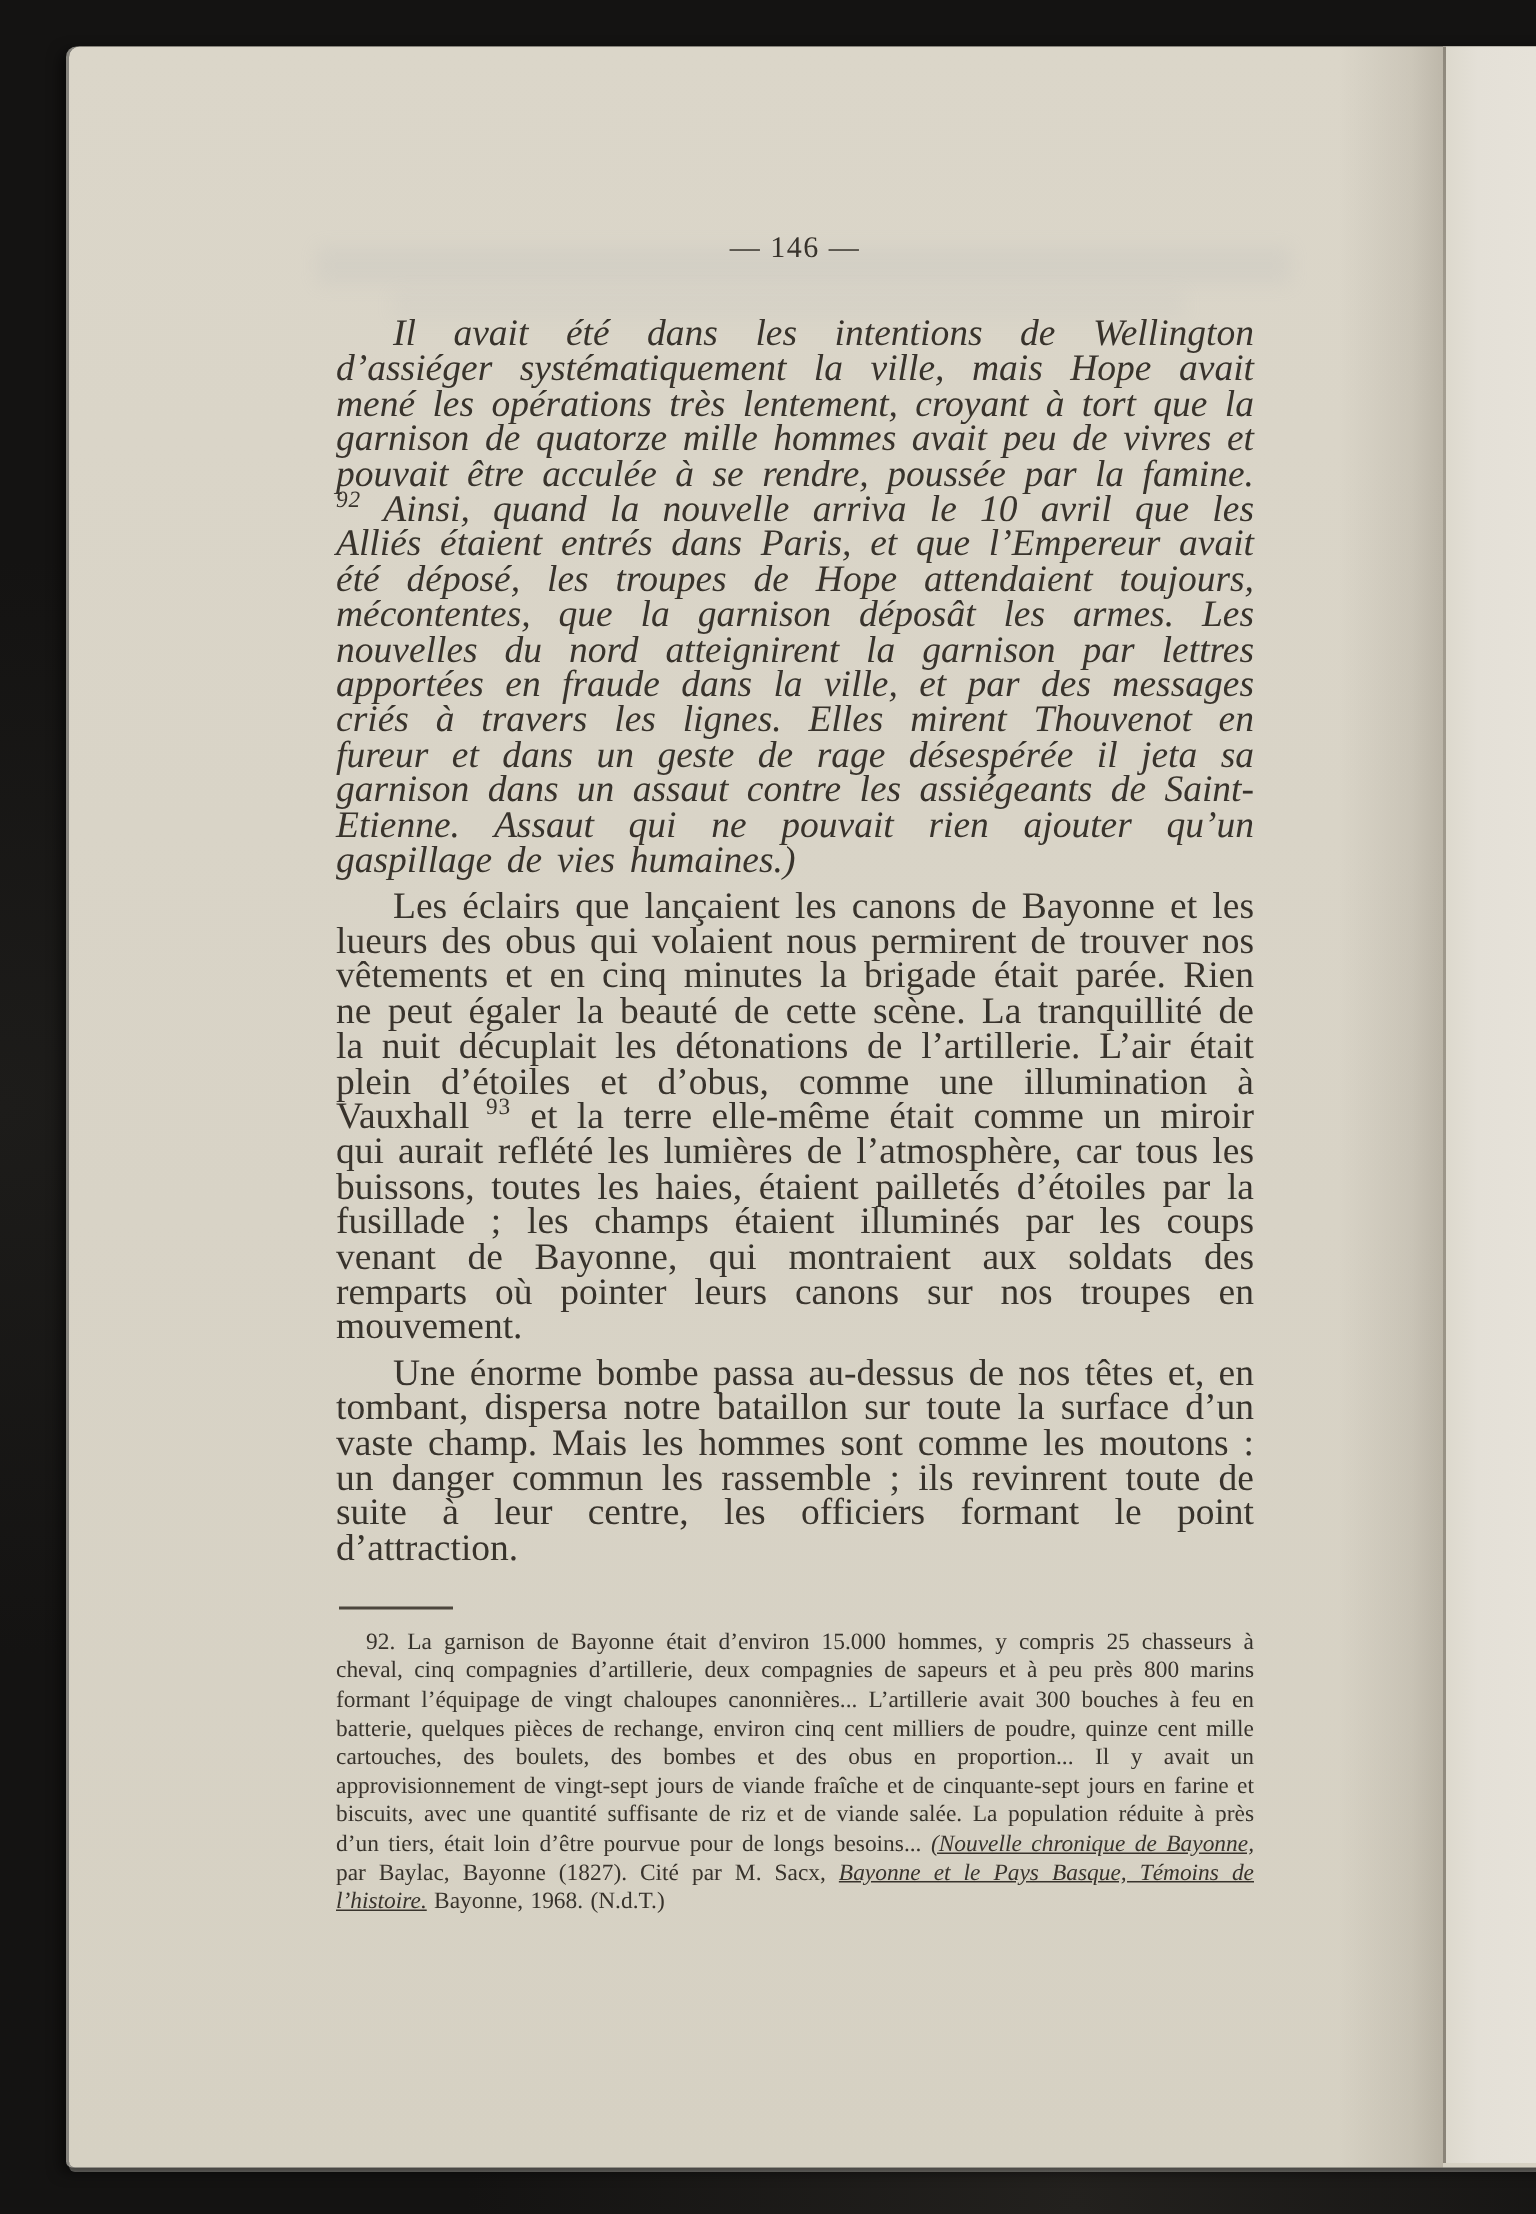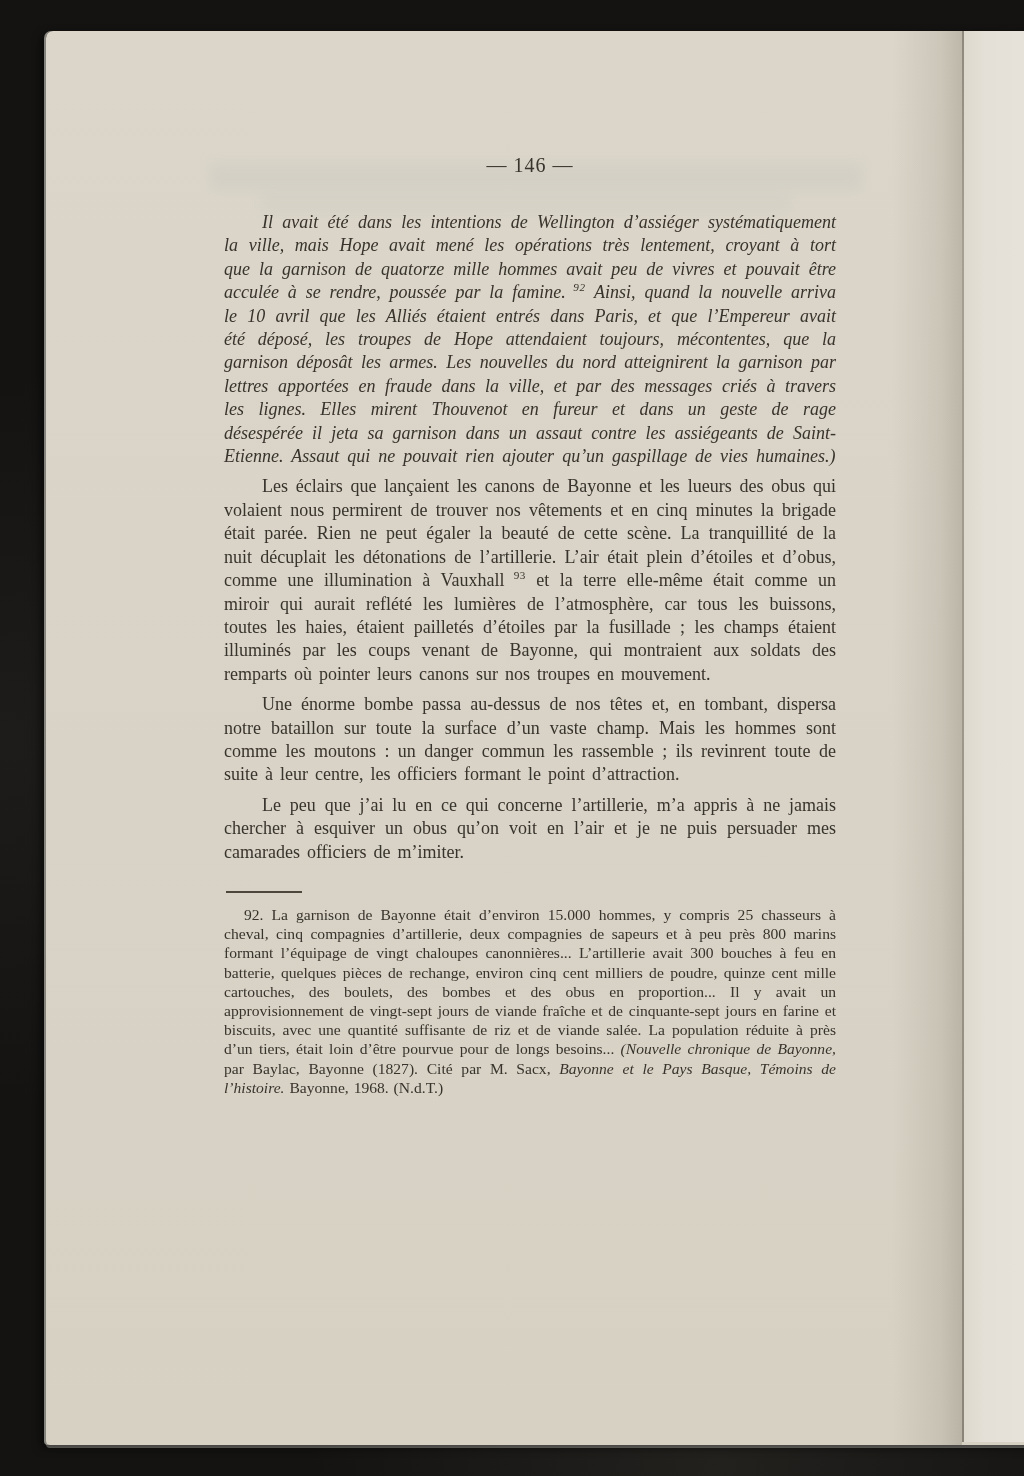--- a/index.html
+++ b/index.html
@@ -42,51 +42,50 @@
   .text-column{
     position:absolute;left:178px;top:0;width:612px;
     color:#38332c;
   }
   .folio{
     margin-top:123px;text-align:center;
     font-size:20px;letter-spacing:1px;
   }
   .body-text{margin-top:34px;}
   .body-text p{
-    margin:0 0 7px;font-size:18px;line-height:23.4px;
+    margin:0 0 7px;font-size:25px;line-height:23.4px;
     text-align:justify;text-indent:38px;word-spacing:2.5px;
   }
   .body-text p.quote{font-style:italic;word-spacing:3.5px;}
   .footnote-rule{
     margin:27px 0 12px 2px;width:76px;height:0;
     border:none;border-top:2px solid #4c463d;
   }
   .footnotes p{
     margin:0 0 9px;font-size:15.6px;line-height:19.2px;
     text-align:justify;text-indent:20px;word-spacing:1px;
   }
   .sup{font-size:.62em;vertical-align:super;line-height:0;letter-spacing:.5px;}
-  .it{font-style:italic;}
+  .it{font-style:italic;text-decoration:underline;}
 </style>
 </head>
 <body>
 
 <div class="scanner-bg"></div>
 
 <div class="paper">
   <div class="ghost-band ghost-1"></div>
   <div class="ghost-band ghost-2"></div>
 
   <div class="text-column">
     <div class="folio">— 146 —</div>
     <div class="body-text" id="body-text">
         <p class="quote"><span>Il avait été dans les intentions de Wellington d’assiéger systématiquement la ville, mais Hope avait mené les opérations très lentement, croyant à tort que la garnison de quatorze mille hommes avait peu de vivres et pouvait être acculée à se rendre, poussée par la famine.</span><span class="sup"> 92</span><span> Ainsi, quand la nouvelle arriva le 10 avril que les Alliés étaient entrés dans Paris, et que l’Empereur avait été déposé, les troupes de Hope attendaient toujours, mécontentes, que la garnison déposât les armes. Les nouvelles du nord atteignirent la garnison par lettres apportées en fraude dans la ville, et par des messages criés à travers les lignes. Elles mirent Thouvenot en fureur et dans un geste de rage désespérée il jeta sa garnison dans un assaut contre les assiégeants de Saint-Etienne. Assaut qui ne pouvait rien ajouter qu’un gaspillage de vies humaines.)</span></p>
         <p><span>Les éclairs que lançaient les canons de Bayonne et les lueurs des obus qui volaient nous permirent de trouver nos vêtements et en cinq minutes la brigade était parée. Rien ne peut égaler la beauté de cette scène. La tranquillité de la nuit décuplait les détonations de l’artillerie. L’air était plein d’étoiles et d’obus, comme une illumination à Vauxhall</span><span class="sup"> 93</span><span> et la terre elle-même était comme un miroir qui aurait reflété les lumières de l’atmosphère, car tous les buissons, toutes les haies, étaient pailletés d’étoiles par la fusillade ; les champs étaient illuminés par les coups venant de Bayonne, qui montraient aux soldats des remparts où pointer leurs canons sur nos troupes en mouvement.</span></p>
         <p><span>Une énorme bombe passa au-dessus de nos têtes et, en tombant, dispersa notre bataillon sur toute la surface d’un vaste champ. Mais les hommes sont comme les moutons : un danger commun les rassemble ; ils revinrent toute de suite à leur centre, les officiers formant le point d’attraction.</span></p>
-        <p><span>Le peu que j’ai lu en ce qui concerne l’artillerie, m’a appris à ne jamais chercher à esquiver un obus qu’on voit en l’air et je ne puis persuader mes camarades officiers de m’imiter.</span></p>
       </div>
     <hr class="footnote-rule">
     <div class="footnotes" id="footnotes">
         <p><span>92. La garnison de Bayonne était d’environ 15.000 hommes, y compris 25 chasseurs à cheval, cinq compagnies d’artillerie, deux compagnies de sapeurs et à peu près 800 marins formant l’équipage de vingt chaloupes canonnières... L’artillerie avait 300 bouches à feu en batterie, quelques pièces de rechange, environ cinq cent milliers de poudre, quinze cent mille cartouches, des boulets, des bombes et des obus en proportion... Il y avait un approvisionnement de vingt-sept jours de viande fraîche et de cinquante-sept jours en farine et biscuits, avec une quantité suffisante de riz et de viande salée. La population réduite à près d’un tiers, était loin d’être pourvue pour de longs besoins... </span><span class="it">(Nouvelle chronique de Bayonne,</span><span> par Baylac, Bayonne (1827). Cité par M. Sacx, </span><span class="it">Bayonne et le Pays Basque, Témoins de l’histoire.</span><span> Bayonne, 1968. (N.d.T.)</span></p>
       </div>
   </div>
 
   <div class="gutter-shadow"></div>
   <div class="facing-page">
     <div class="crease-line"></div>

